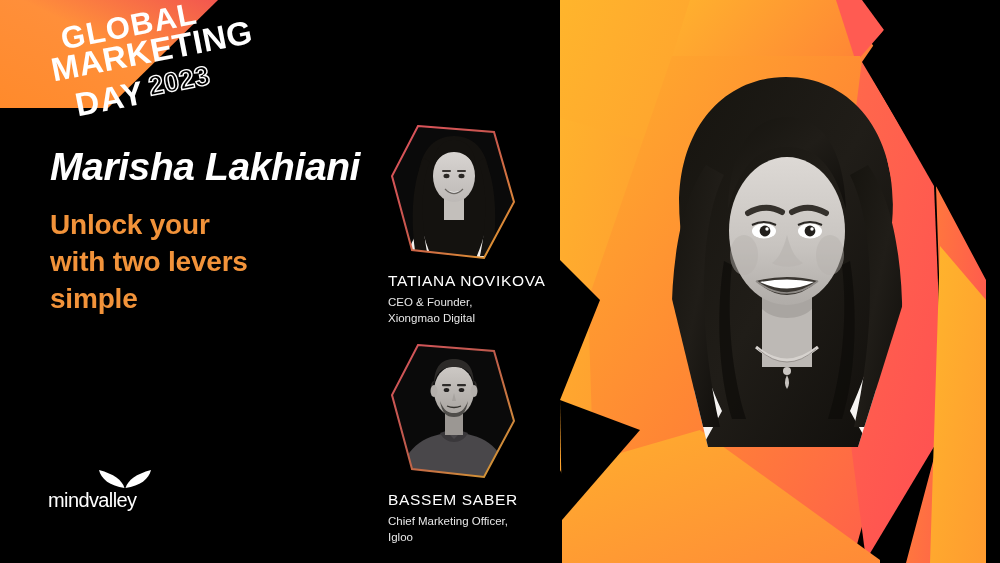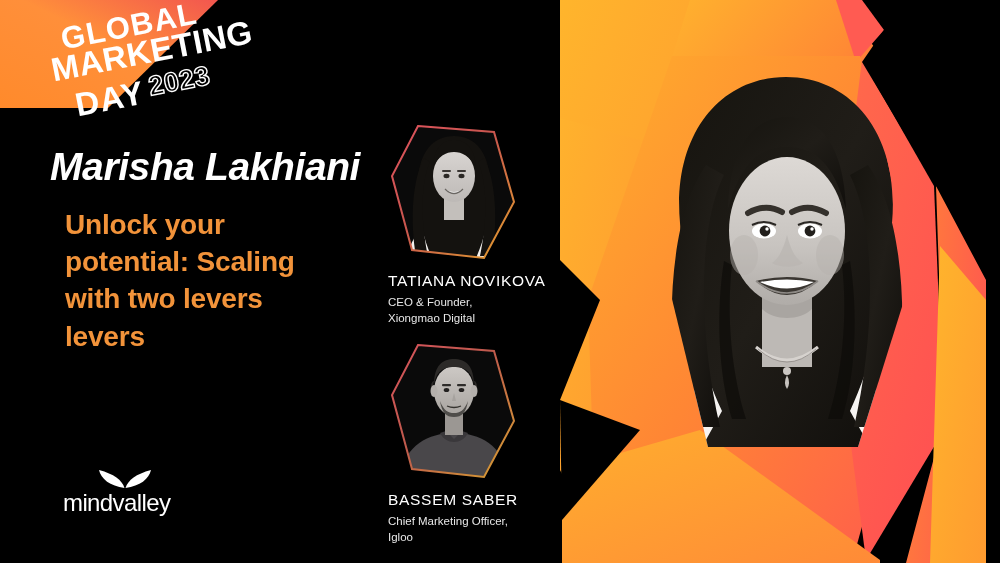--- a/index.html
+++ b/index.html
@@ -19,26 +19,26 @@
           transform:rotate(-11deg);transform-origin:left top;}
   .lgl.l3{left:72px;top:87px;font-size:33px;letter-spacing:1px;color:#fff;
           transform:rotate(-11deg);transform-origin:left top;}
   .lgl.l4{left:146px;top:72px;font-size:27px;letter-spacing:0.5px;color:transparent;
           -webkit-text-stroke:1.4px #ffffff;transform:rotate(-11deg);transform-origin:left top;}
 
   
   #speaker-name{position:absolute;left:50px;top:146px;color:#fff;font-size:39px;
       font-weight:700;letter-spacing:-0.4px;line-height:1.1;font-style:italic;}
   #talk-title{position:absolute;left:50px;top:206px;width:310px;color:#F2933A;
-      font-size:28px;font-weight:700;line-height:1.33;letter-spacing:-0.2px;margin-left:15px;}
+      font-size:28px;font-weight:700;line-height:1.33;letter-spacing:-0.2px;}
 
   
   #mv-logo{position:absolute;left:48px;top:462px;width:180px;height:66px;}
   #mv-mark{position:absolute;left:50px;top:0;width:54px;height:26px;}
-  #mv-word{position:absolute;left:15px;top:27px;color:#fff;font-size:24px;font-weight:400;
+  #mv-word{position:absolute;left:0;top:27px;color:#fff;font-size:20px;font-weight:400;
       letter-spacing:-0.6px;font-family:"Liberation Sans",sans-serif;}
 
   
   .sp-card{position:absolute;width:200px;}
   .sp-hex-wrap{position:relative;width:132px;height:148px;}
   .sp-hex-svg{position:absolute;left:0;top:0;}
   .sp-name{color:#fff;font-size:15.5px;font-weight:400;letter-spacing:0.7px;margin-top:6px;}
   .sp-role{color:#e7e7e7;font-size:11.5px;font-weight:400;line-height:1.35;margin-top:5px;}
 
   #speaker-card-1{left:388px;top:118px;}
@@ -122,23 +122,22 @@
       <div class="lgl l2">MARKETING</div>
       <div class="lgl l3">DAY</div>
       <div class="lgl l4">2023</div>
     </div>
   </div>
 
   <div id="speaker-name" class="nosel">Marisha Lakhiani</div>
 
   <div id="talk-title" class="nosel">
     <div>Unlock your</div>
-    <div>potential: Scaling</div>
     <div>with two levers</div>
-    <div>levers</div>
+    <div>simple</div>
   </div>
 
   <div id="mv-logo">
     <svg id="mv-mark" viewBox="0 0 54 26">
       <path d="M26.5 26 C24 18 16 12 1 8 C3 17 12 24 26.5 26 Z" fill="#ffffff"></path>
       <path d="M27.5 26 C30 18 38 12 53 8 C51 17 42 24 27.5 26 Z" fill="#ffffff"></path>
     </svg>
     <div id="mv-word" class="nosel">mindvalley</div>
   </div>
 

